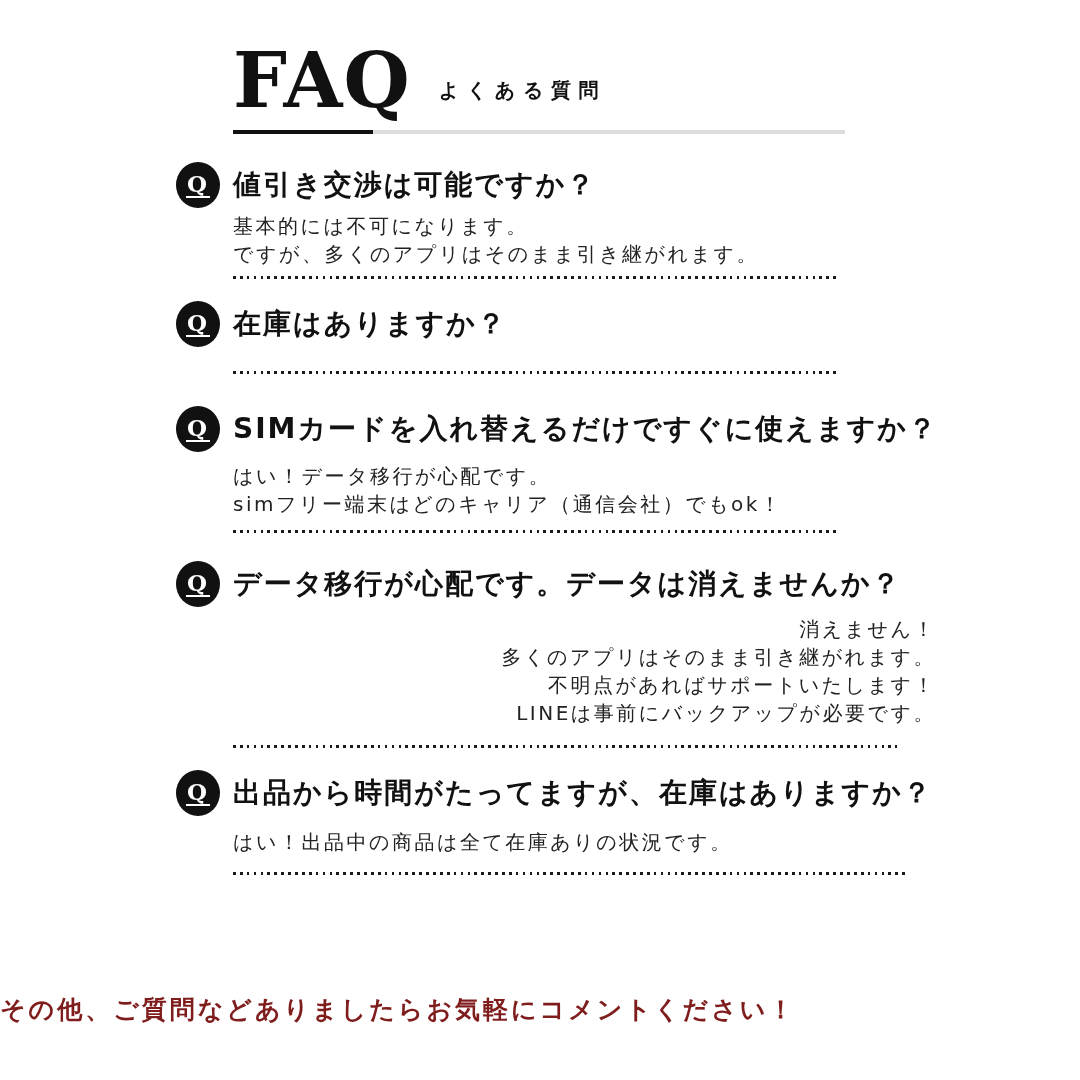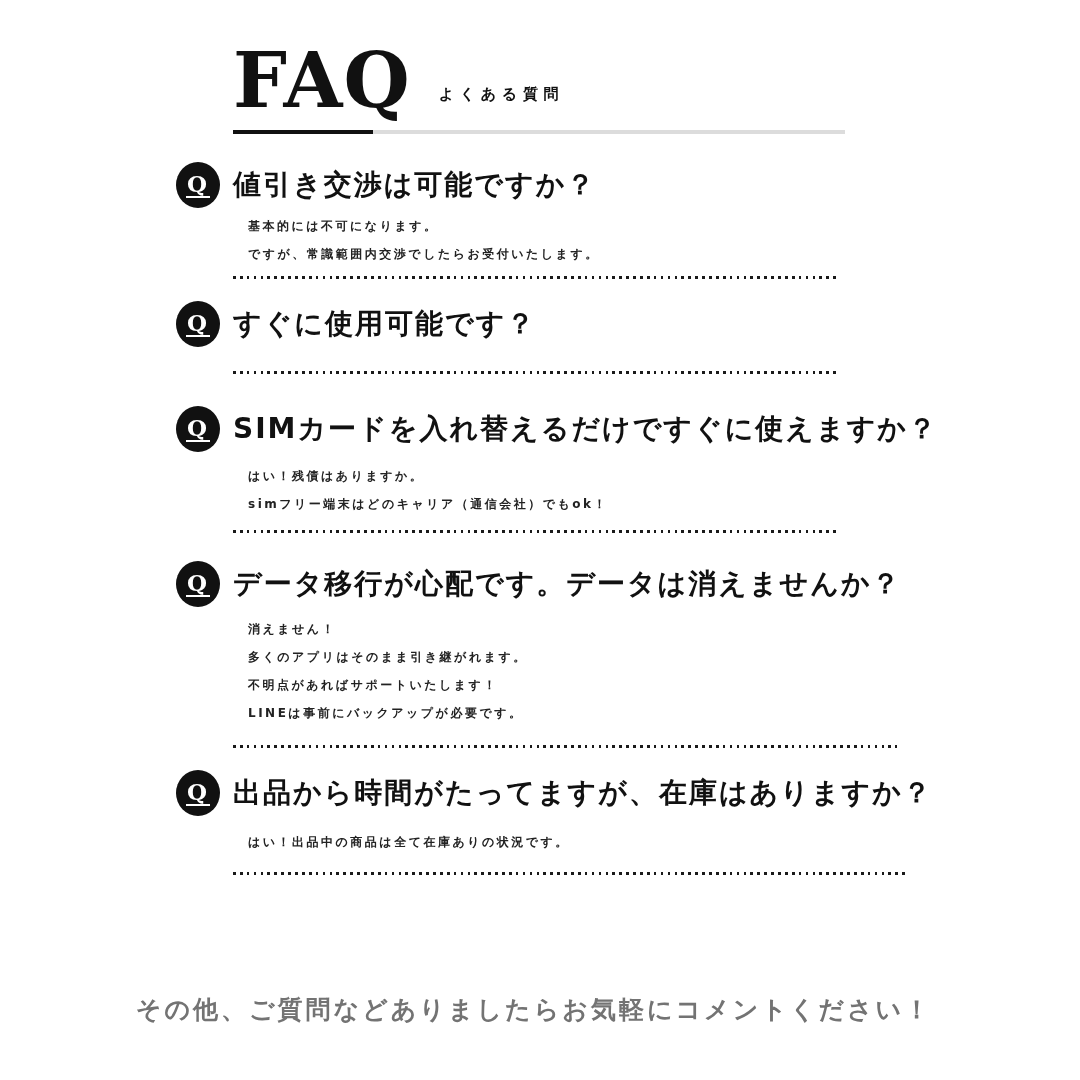--- a/index.html
+++ b/index.html
@@ -19,21 +19,21 @@
   .header-top { display:flex; align-items:flex-end; }
   .faq-title {
     font-family:"DejaVu Serif", serif;
     font-weight:700;
     font-size:76px;
     line-height:0.98;
     letter-spacing:1px;
     color:#111;
   }
   .faq-subtitle {
-    font-size:15px;
+    font-size:20px;
     font-weight:700;
     letter-spacing:0.38em;
     padding:0 0 14px 28px;
     color:#111;
   }
   .header-rule { position:relative; margin-top:12px; width:612px; height:4px; background:#dcdcdc; }
   .header-rule-black { position:absolute; left:0; top:0; width:140px; height:4px; background:#111; }
 
   
   .faq-item { }
@@ -57,55 +57,53 @@
   }
   .q-text {
     font-size:28px;
     font-weight:700;
     letter-spacing:2px;
     color:#111;
     white-space:nowrap;
   }
   .answers { margin-left:57px; }
   .answers p {
-    font-size:12px;
-    font-weight:700;
+    font-size:20px;
+    font-weight:400;
     line-height:28px;
     letter-spacing:2.5px;
     color:#222;
     white-space:nowrap;
-    margin-left:15px;
   }
   .dotted {
     margin-left:57px;
     height:3px;
     background-image:repeating-linear-gradient(to right,
       #1a1a1a 0, #1a1a1a 2.6px, transparent 2.6px, transparent 6.9px);
   }
   .w-std { width:605px; }
   .w-4   { width:664px; }
   .w-5   { width:674px; }
 
   
   .s1 { margin-top:28px; }  .s1 .answers { margin-top:4px;  }  .s1 .dotted { margin-top:8px;  }
   .s2 { margin-top:22px; }  .s2 .answers { margin-top:8px;  }  .s2 .dotted { margin-top:24px; }
   .s3 { margin-top:32px; }  .s3 .answers { margin-top:10px; }  .s3 .dotted { margin-top:12px; }
-  .s4 { margin-top:28px; }  .s4 .answers { margin-top:8px;  }  .s4 .dotted { margin-top:18px; }
+  .s4 { margin-top:28px; }  .s4 .answers { margin-top:8px;text-align:right;  }  .s4 .dotted { margin-top:18px; }
   .s5 { margin-top:22px; }  .s5 .answers { margin-top:12px; }  .s5 .dotted { margin-top:16px; }
 
   
   .footer {
     position:absolute;
     left:0; right:0;
     top:993px;
-    text-align:center;
     font-size:25px;
     font-weight:600;
     letter-spacing:3px;
-    color:#737373;
+    color:#7f1d1d;
     white-space:nowrap;
   }
 </style>
 </head>
 <body>
 
 <div class="page">
   <div class="content">
 
     <header class="header">
@@ -120,44 +118,44 @@
 
     <section class="faq-item s1">
       <div class="q-row">
         <span class="q-badge">
             <span class="q-glyph">Q</span>
           </span>
         <h2 class="q-text">値引き交渉は可能ですか？</h2>
       </div>
       <div class="answers">
         <p>基本的には不可になります。</p>
-        <p>ですが、常識範囲内交渉でしたらお受付いたします。</p>
+        <p>ですが、多くのアプリはそのまま引き継がれます。</p>
       </div>
       <div class="dotted w-std"></div>
     </section>
 
     <section class="faq-item s2">
       <div class="q-row">
         <span class="q-badge">
             <span class="q-glyph">Q</span>
           </span>
-        <h2 class="q-text">すぐに使用可能です？</h2>
+        <h2 class="q-text">在庫はありますか？</h2>
       </div>
       <div class="dotted w-std"></div>
     </section>
 
     <section class="faq-item s3">
       <div class="q-row">
         <span class="q-badge">
             <span class="q-glyph">Q</span>
           </span>
         <h2 class="q-text">SIMカードを入れ替えるだけですぐに使えますか？</h2>
       </div>
       <div class="answers">
-        <p>はい！残債はありますか。</p>
+        <p>はい！データ移行が心配です。</p>
         <p>simフリー端末はどのキャリア（通信会社）でもok！</p>
       </div>
       <div class="dotted w-std"></div>
     </section>
 
     <section class="faq-item s4">
       <div class="q-row">
         <span class="q-badge">
             <span class="q-glyph">Q</span>
           </span>

